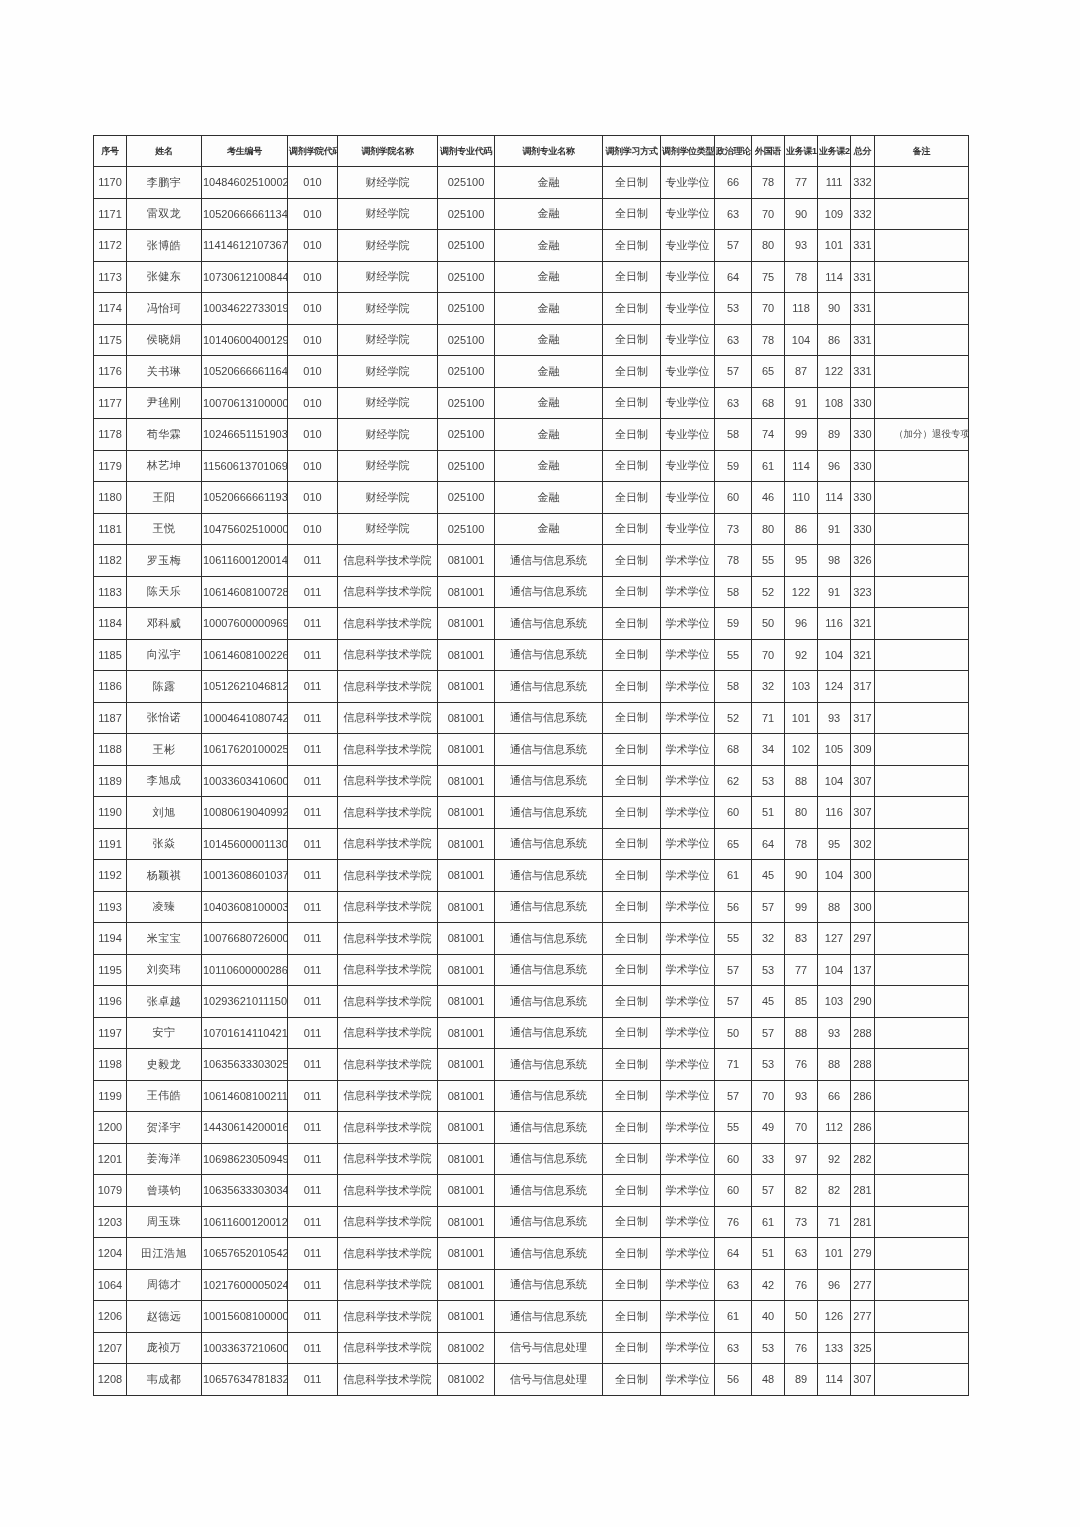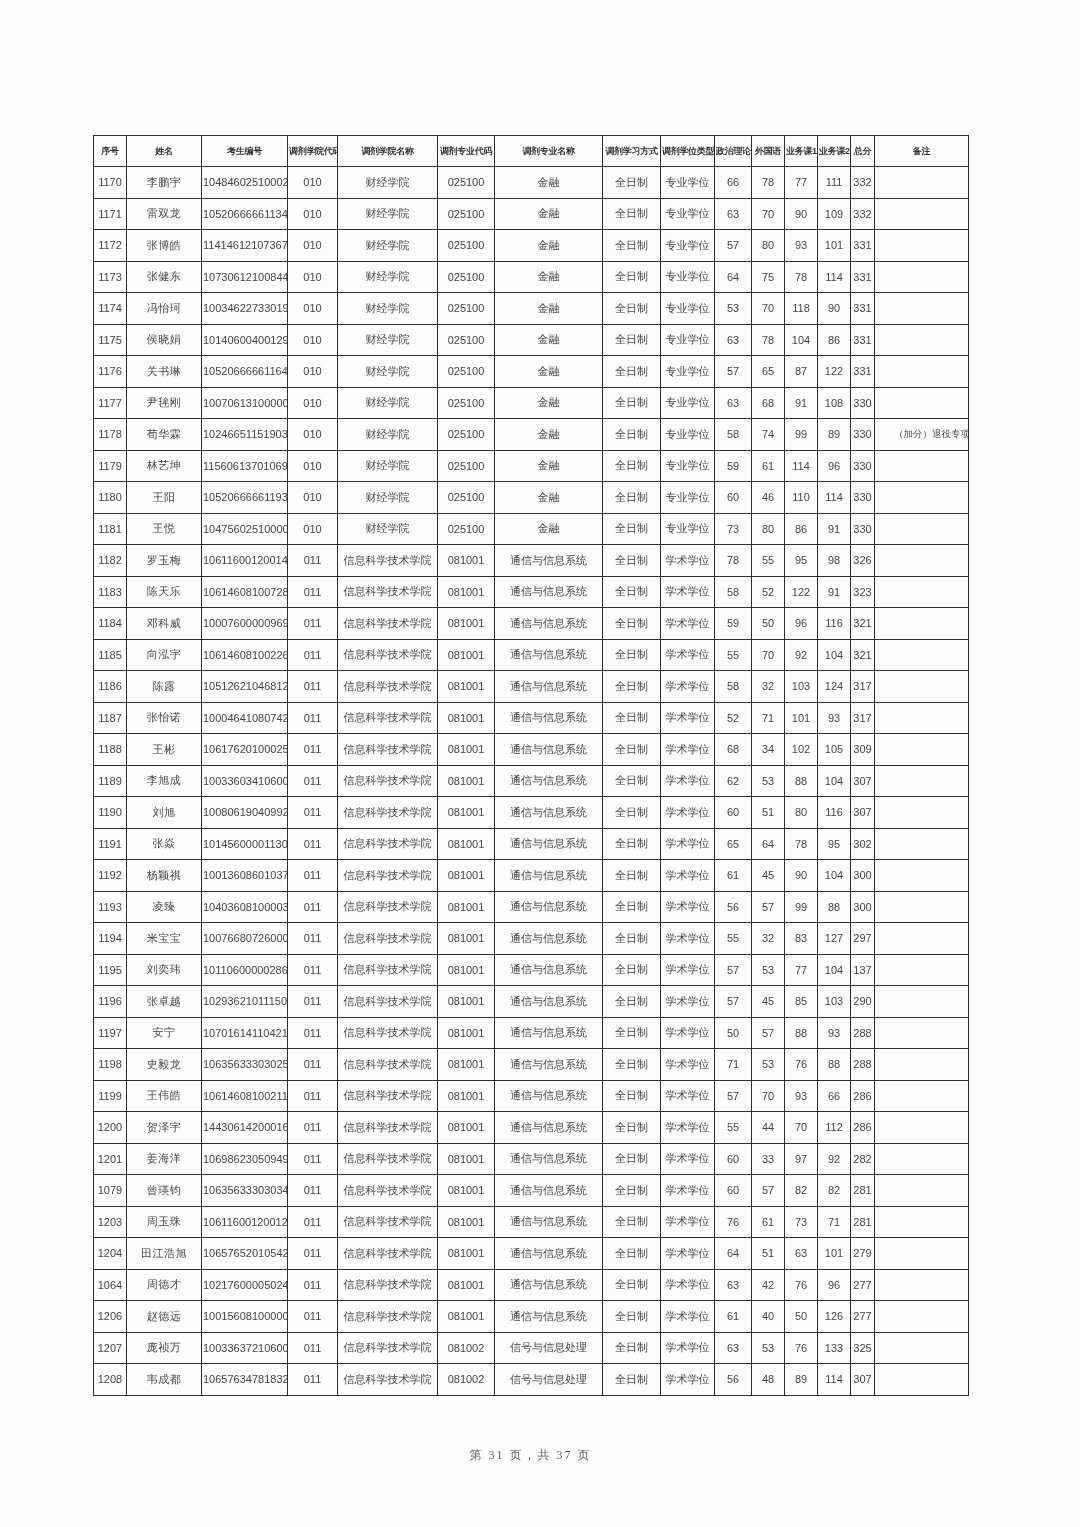--- a/index.html
+++ b/index.html
@@ -633,21 +633,21 @@
           <td class="c-index">1200</td>
           <td class="c-name">贺泽宇</td>
           <td class="c-candidate-id">144306142000160</td>
           <td class="c-college-code">011</td>
           <td class="c-college-name">信息科学技术学院</td>
           <td class="c-major-code">081001</td>
           <td class="c-major-name">通信与信息系统</td>
           <td class="c-study-mode">全日制</td>
           <td class="c-degree-type">学术学位</td>
           <td class="c-politics">55</td>
-          <td class="c-foreign-language">44</td>
+          <td class="c-foreign-language">49</td>
           <td class="c-course1">70</td>
           <td class="c-course2">112</td>
           <td class="c-total">286</td>
           <td class="c-remark"></td>
         </tr>
         <tr>
           <td class="c-index">1201</td>
           <td class="c-name">姜海洋</td>
           <td class="c-candidate-id">106986230509499</td>
           <td class="c-college-code">011</td>
@@ -778,17 +778,16 @@
           <td class="c-politics">56</td>
           <td class="c-foreign-language">48</td>
           <td class="c-course1">89</td>
           <td class="c-course2">114</td>
           <td class="c-total">307</td>
           <td class="c-remark"></td>
         </tr>
       </tbody>
   </table>
 
-  <div class="page-footer">第 31 页，共 37 页</div>
 
   <div class="watermark">高考直通车</div>
 
 </div>
 
 </body></html>

